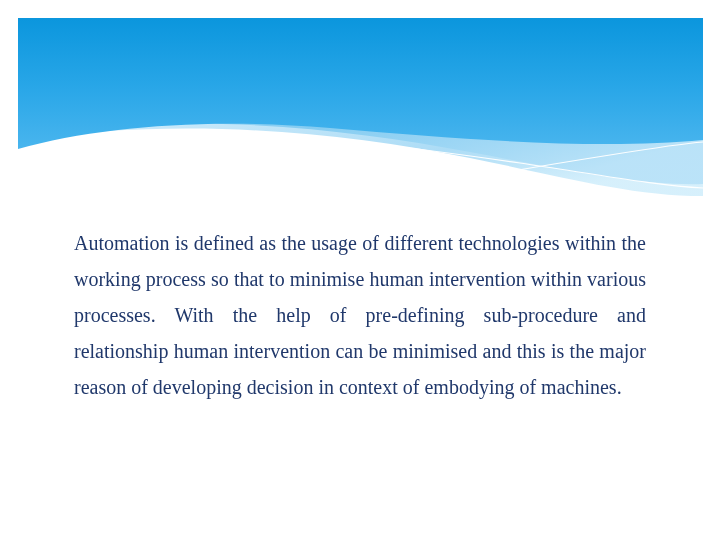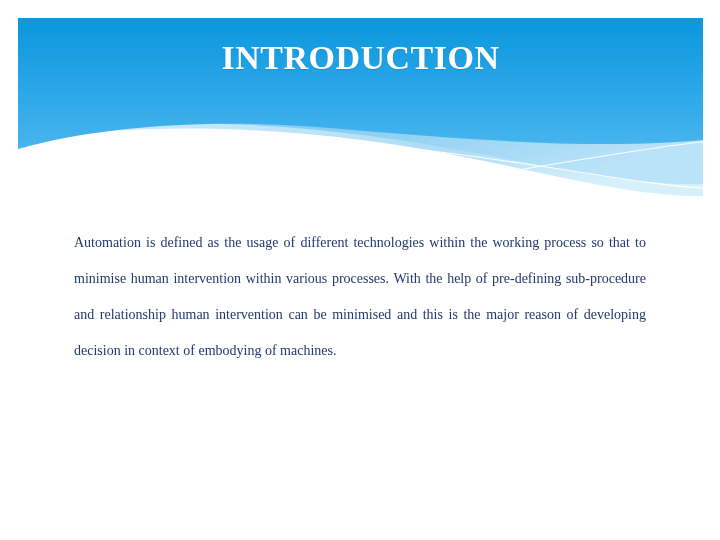--- a/index.html
+++ b/index.html
@@ -48,21 +48,21 @@
   }
   #body-text {
     position: absolute;
     left: 74px;
     top: 225px;
     width: 572px;
     text-align: justify;
     text-justify: inter-word;
     color: #20386b;
     font-family: "Liberation Serif", serif;
-    font-size: 14px;
+    font-size: 20px;
     line-height: 36px;
     margin: 0;
   }
 </style>
 </head>
 <body>
 
 <div id="slide">
 
   <div id="header-banner">
@@ -96,17 +96,16 @@
 
         <path d="M 18 18 L 703 18 L 703 140 C 600 150, 470 140, 330 128 C 210 118, 100 126, 18 149 Z" fill="url(#blueGrad)"></path>
 
         <path d="M 222 135 C 330 136, 430 150, 520 163 C 600 175, 660 186, 703 188" fill="none" stroke="#ffffff" stroke-width="1.2" opacity="0.95"></path>
 
         <path d="M 408 190 C 470 178, 540 166, 610 155 C 660 147, 690 143, 703 142" fill="none" stroke="#ffffff" stroke-width="1.2" opacity="0.95"></path>
       </g>
     </svg>
   </div>
 
-  <div id="slide-title">INTRODUCTION</div>
 
   <p id="body-text">Automation is defined as the usage of different technologies within the working process so that to minimise human intervention within various processes. With the help of pre-defining sub-procedure and relationship human intervention can be minimised and this is the major reason of developing decision in context of embodying of machines.</p>
 
 </div>
 
 </body></html>

